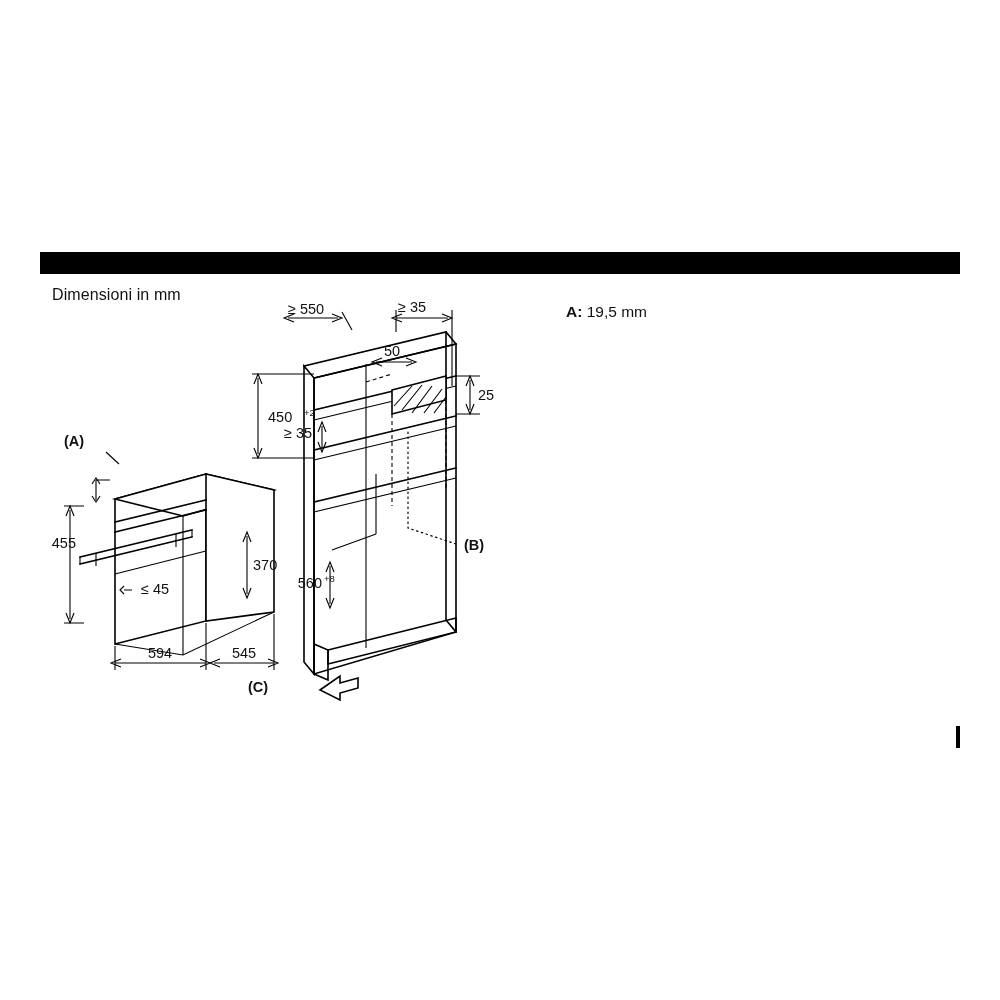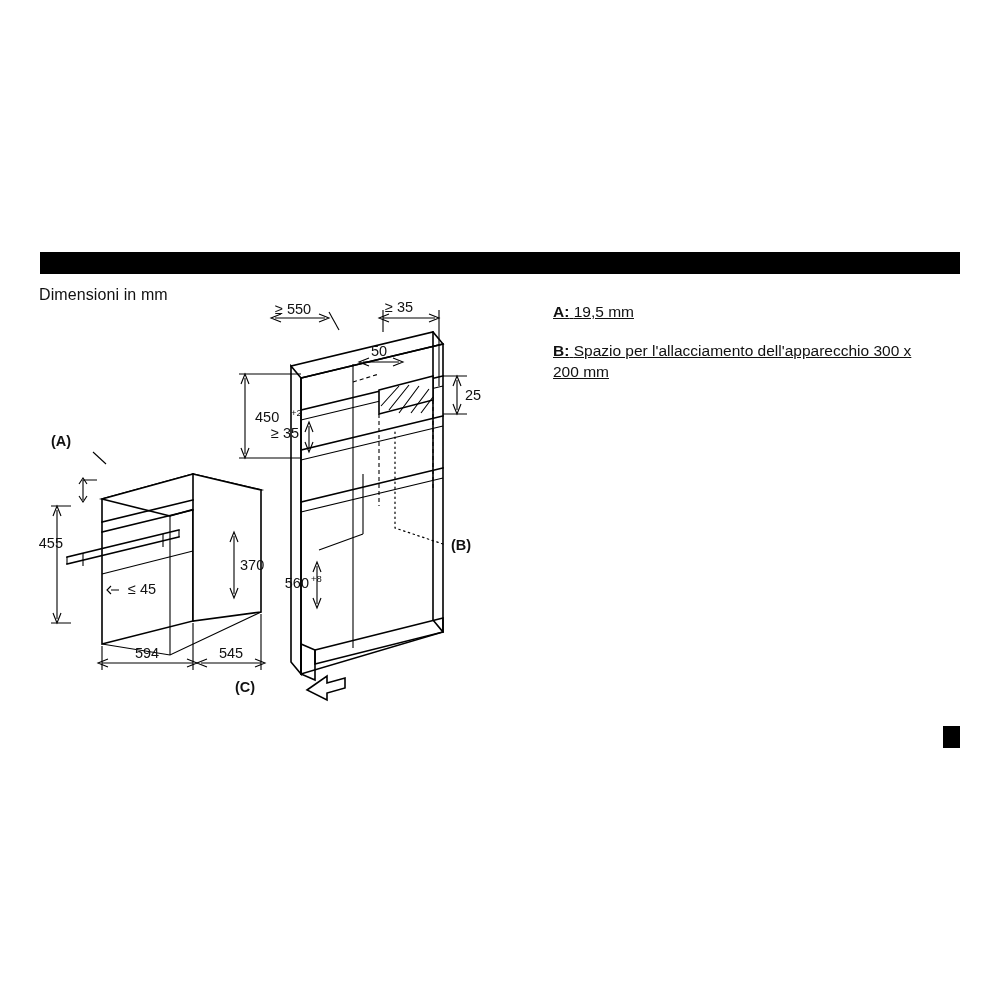--- a/index.html
+++ b/index.html
@@ -16,42 +16,42 @@
   }
   
   .bar{
     position:absolute;left:40px;width:920px;background:#000000;
   }
   #bar-top{top:252px;height:22px;}
   #bar-bottom{top:726px;height:22px;}
 
   .canvas{
     position:absolute;
-    left:23px;top:274px;
+    left:36px;top:274px;
     width:920px;height:560px;
     background:#ffffff;
   }
 
   .hdr{
     position:absolute;
     left:16px;top:12px;
     font-size:16px;color:#111;
     letter-spacing:.1px;
   }
 
   
   .legend{
     position:absolute;
     left:530px;top:28px;
     width:370px;
     font-size:15.5px;
     color:#111;
     line-height:1.34;
   }
-  .legend .row{margin-bottom:18px;display:block;text-decoration:underline;}
+  .legend .row{margin-bottom:18px;display:block;}
   .legend .key{font-weight:bold;}
   .legend .txt{font-weight:normal;}
   sup{font-size:.68em;vertical-align:super;}
 
   svg{position:absolute;left:0;top:0;}
   .ln{stroke:#000;stroke-width:1.6;fill:none;stroke-linecap:square;}
   .ln-thin{stroke:#000;stroke-width:1.1;fill:none;}
   .ln-dash{stroke:#000;stroke-width:1.1;fill:none;stroke-dasharray:4 3;}
   .ln-dot{stroke:#000;stroke-width:1.2;fill:none;stroke-dasharray:1.5 3.5;stroke-linecap:round;}
   .fillw{fill:#ffffff;stroke:#000;stroke-width:1.6;}
@@ -69,24 +69,20 @@
 
   <div class="canvas">
 
     <div class="hdr">Dimensioni in mm</div>
 
     <div class="legend">
       <div class="row">
         <span class="key">A:</span>
         <span class="txt">19,5 mm</span>
       </div>
-      <div class="row">
-        <span class="key">B:</span>
-        <span class="txt">Spazio per l'allacciamento dell'apparecchio 300 x 200 mm</span>
-      </div>
     </div>
 
     <svg width="920" height="452" viewBox="0 0 920 452">
 
       <g>
 
         <text class="lbl-b" x="28" y="172">(A)</text>
         <path class="ln-thin" d="M70 178 L83 190"></path>
         <path class="ln-thin" d="M60 206 L60 226 M60 206 L74 206"></path>
         <path class="ln-thin" d="M64 210 L60 204 L56 210"></path>

